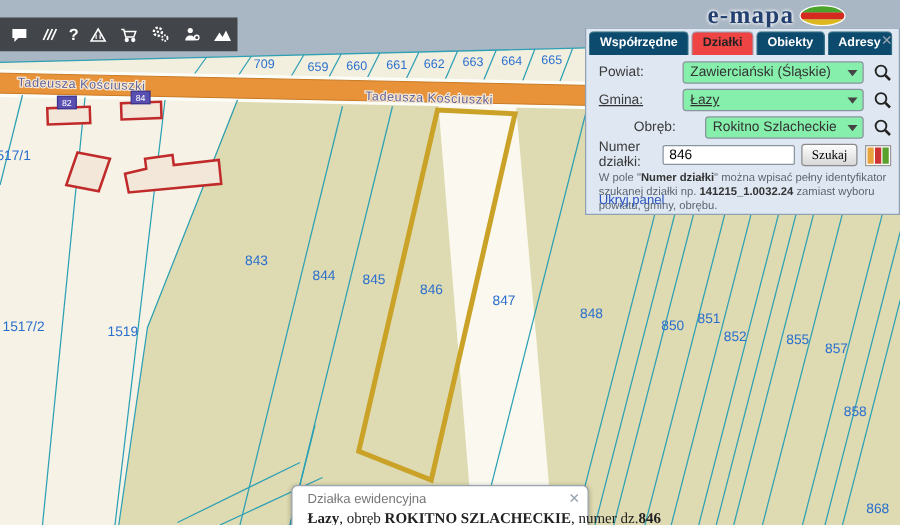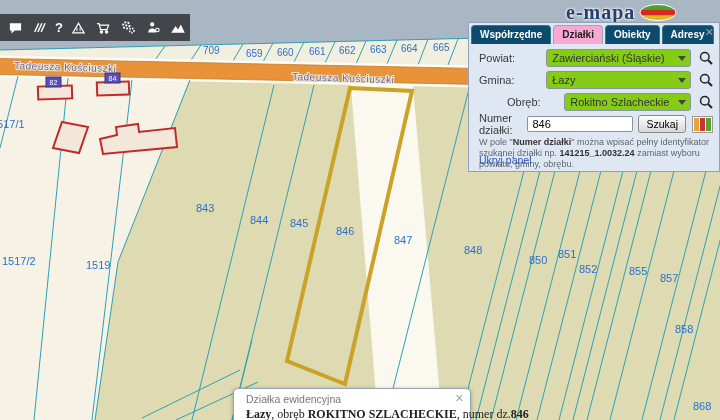--- a/index.html
+++ b/index.html
@@ -20,35 +20,35 @@
   .logo-text{font-size:20px;font-weight:bold;color:#23406f;
     text-shadow:0 0 3px #fff,0 0 3px #fff;letter-spacing:1px;}
 
   
   .panel{position:absolute;left:468px;top:22px;width:252px;height:150px;
     background:#dfe8f2;border:1px solid #8fa1b3;box-sizing:border-box;z-index:40;
     font-size:11px;color:#333;}
   .tabs{position:absolute;left:2px;top:2px;right:2px;height:19px;display:flex;gap:2px;}
   .tab{padding:3px 8px 2px;background:#0c4a6e;color:#fff;font-size:10px;font-weight:bold;
     border:1px solid #3a7486;border-bottom:none;border-radius:4px 4px 0 0;cursor:pointer;white-space:nowrap;}
-  .tab.active{background:#f9a8d4;color:#222;border-color:#98a8b8;}
+  .tab.active{background:#ef4444;color:#222;border-color:#98a8b8;}
   .panel-collapse{position:absolute;right:5px;top:3px;color:#98a4b0;font-size:11px;cursor:pointer;}
   .frow{position:absolute;left:10px;right:6px;height:18px;display:flex;align-items:center;}
   .flabel{width:74px;color:#3a3a3a;}
-  .fselect{position:relative;width:134px;height:16px;background:#84cc16;border:1px solid #8a949e;
+  .fselect{position:relative;width:134px;height:16px;background:#86efac;border:1px solid #8a949e;
     border-radius:3px;font-size:11px;line-height:16px;padding:0 16px 0 5px;cursor:pointer;
     white-space:nowrap;overflow:hidden;}
   .chev{position:absolute;right:4px;top:6px;width:0;height:0;
     border-left:4px solid transparent;border-right:4px solid transparent;border-top:5px solid #444;}
   .mag{margin-left:8px;cursor:pointer;display:flex;}
   .finput{width:96px;height:14px;border:1px solid #8a949e;border-radius:2px;
     font-size:11px;padding:0 4px;font-family:"Liberation Sans",sans-serif;}
   .szukaj{margin-left:5px;height:18px;font-size:10.5px;padding:0 7px;
     background:linear-gradient(#fdfdfd,#d8d8d8);border:1px solid #8a8a8a;border-radius:3px;cursor:pointer;
-    font-family:Liberation Sans, sans-serif;}
+    font-family:Liberation Serif, serif;}
   .tricolor{margin-left:6px;display:flex;gap:1px;border:1px solid #999;background:#fff;padding:1px;height:13px;cursor:pointer;}
   .tricolor span{width:5px;height:13px;display:block;}
   .tc-o{background:#e8a33c;} .tc-r{background:#cc3333;} .tc-g{background:#5aa02c;}
   .help{position:absolute;left:10px;top:114px;right:8px;font-size:9px;color:#5c6670;line-height:11px;}
   .help b{color:#333;}
   .plinks{position:absolute;left:10px;bottom:5px;display:flex;gap:26px;font-size:10.5px;}
   .plink{color:#2a52be;cursor:pointer;}
 
   
   .popup{position:absolute;left:233px;top:388px;width:238px;height:34px;background:#fff;
@@ -257,21 +257,21 @@
         <span class="chev"></span>
       </span>
       <span class="mag">
         <svg width="14" height="14" viewBox="0 0 14 14">
             <circle cx="5.8" cy="5.8" r="4.3" fill="none" stroke="#222" stroke-width="1.5"></circle>
             <line x1="9.2" y1="9.2" x2="13" y2="13" stroke="#222" stroke-width="2"></line>
           </svg>
         </span>
     </div>
 
-    <div class="frow" style="top:48px;">
+    <div class="frow" style="top:48px;text-decoration:underline;">
       <span class="flabel">Gmina:</span>
       <span class="fselect">
         <span>Łazy</span>
         <span class="chev"></span>
       </span>
       <span class="mag">
         <svg width="14" height="14" viewBox="0 0 14 14">
             <circle cx="5.8" cy="5.8" r="4.3" fill="none" stroke="#222" stroke-width="1.5"></circle>
             <line x1="9.2" y1="9.2" x2="13" y2="13" stroke="#222" stroke-width="2"></line>
           </svg>

